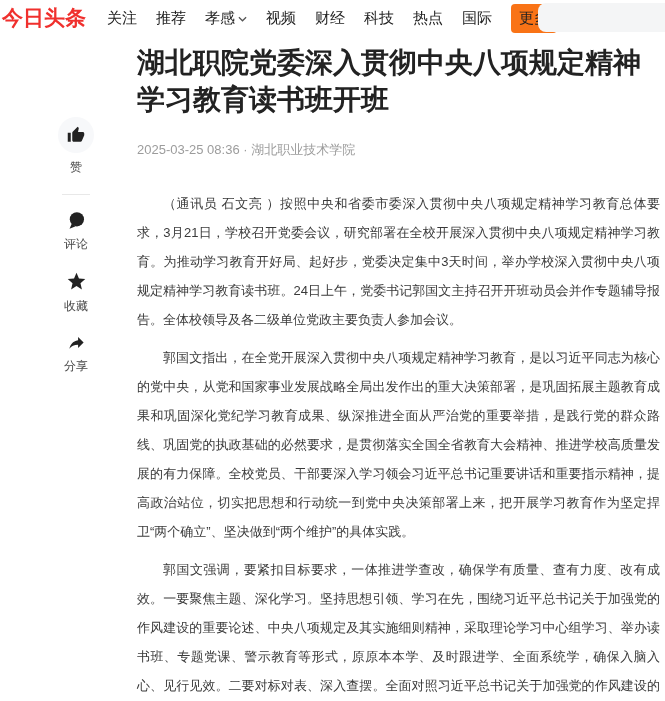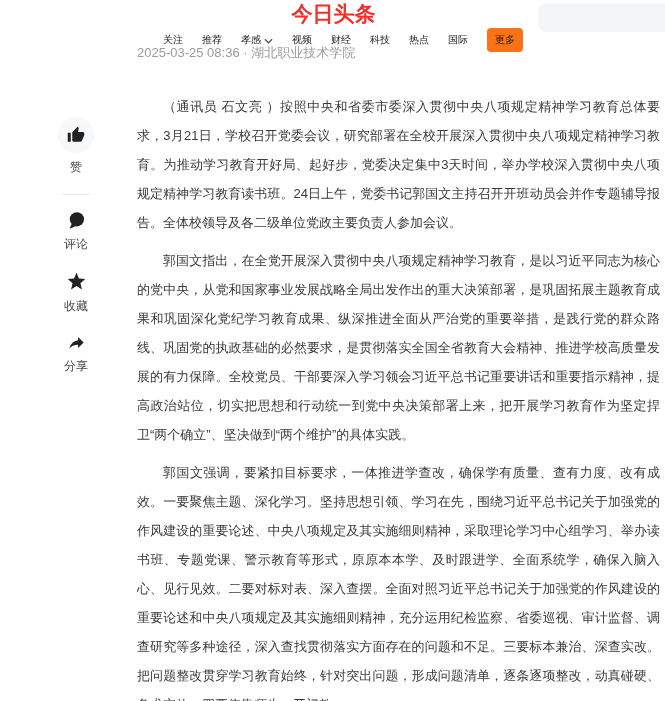--- a/index.html
+++ b/index.html
@@ -4,25 +4,25 @@
 <style>
   * { box-sizing: border-box; }
   html,body { margin:0; padding:0; }
   body {
     width:665px; height:701px; overflow:hidden; position:relative;
     background:#ffffff;
     font-family:"Liberation Sans", sans-serif;
   }
   
   .topnav { position:absolute; left:0; top:0; width:665px; height:36px;
-            display:flex; align-items:center; background:#fff;flex-direction:column; }
+            display:flex; align-items:center; background:#fff; }
   .logo { font-size:21px; font-weight:900; letter-spacing:0px; margin-left:2px;
           white-space:nowrap; cursor:pointer; }
   .nav-items { display:flex; align-items:center; margin-left:21px; gap:19px;
-               font-size:10px; color:#222; }
+               font-size:15px; color:#222; }
   .nav-item { cursor:pointer; display:flex; align-items:center; gap:3px; white-space:nowrap; }
   .nav-item.pill { background:#f97316; padding:5px 8px; border-radius:4px; }
   .chevron { display:inline-block; margin-top:2px; }
   .search-box { position:absolute; left:538px; top:3px; width:135px; height:29px;
                 background:#f4f5f6; border:none; border-radius:8px; outline:none;
                 padding:0 10px; font-size:13px; }
   
   .side-rail { position:absolute; left:55px; top:117px; width:42px;
                display:flex; flex-direction:column; align-items:center; }
   .rail-item { display:flex; flex-direction:column; align-items:center;
@@ -94,20 +94,21 @@
 
   <div class="rail-item">
     <svg class="rail-icon" width="19" height="19" viewBox="0 0 24 24">
       <path transform="scale(-1,1) translate(-24,0)" d="M10 9V5l-7 7 7 7v-4.1c5 0 8.5 1.6 11 5.1-1-5-4-10-11-11z"></path>
     </svg>
     <span class="rail-label">分享</span>
   </div>
 </div>
 
 <div class="article">
+  <h1 class="article-title">湖北职院党委深入贯彻中央八项规定精神学习教育读书班开班</h1>
   <div class="article-meta">
     <span>2025-03-25 08:36</span>
     <span>·</span>
     <span class="meta-source">湖北职业技术学院</span>
   </div>
   <div class="article-body">
     <p>（通讯员 石文亮 ）按照中央和省委市委深入贯彻中央八项规定精神学习教育总体要求，3月21日，学校召开党委会议，研究部署在全校开展深入贯彻中央八项规定精神学习教育。为推动学习教育开好局、起好步，党委决定集中3天时间，举办学校深入贯彻中央八项规定精神学习教育读书班。24日上午，党委书记郭国文主持召开开班动员会并作专题辅导报告。全体校领导及各二级单位党政主要负责人参加会议。</p>
     <p>郭国文指出，在全党开展深入贯彻中央八项规定精神学习教育，是以习近平同志为核心的党中央，从党和国家事业发展战略全局出发作出的重大决策部署，是巩固拓展主题教育成果和巩固深化党纪学习教育成果、纵深推进全面从严治党的重要举措，是践行党的群众路线、巩固党的执政基础的必然要求，是贯彻落实全国全省教育大会精神、推进学校高质量发展的有力保障。全校党员、干部要深入学习领会习近平总书记重要讲话和重要指示精神，提高政治站位，切实把思想和行动统一到党中央决策部署上来，把开展学习教育作为坚定捍卫“两个确立”、坚决做到“两个维护”的具体实践。</p>
     <p>郭国文强调，要紧扣目标要求，一体推进学查改，确保学有质量、查有力度、改有成效。一要聚焦主题、深化学习。坚持思想引领、学习在先，围绕习近平总书记关于加强党的作风建设的重要论述、中央八项规定及其实施细则精神，采取理论学习中心组学习、举办读书班、专题党课、警示教育等形式，原原本本学、及时跟进学、全面系统学，确保入脑入心、见行见效。二要对标对表、深入查摆。全面对照习近平总书记关于加强党的作风建设的重要论述和中央八项规定及其实施细则精神，充分运用纪检监察、省委巡视、审计监督、调查研究等多种途径，深入查找贯彻落实方面存在的问题和不足。三要标本兼治、深查实改。把问题整改贯穿学习教育始终，针对突出问题，形成问题清单，逐条逐项整改，动真碰硬、务求实效。四要依靠师生、开门教</p>
   </div>

